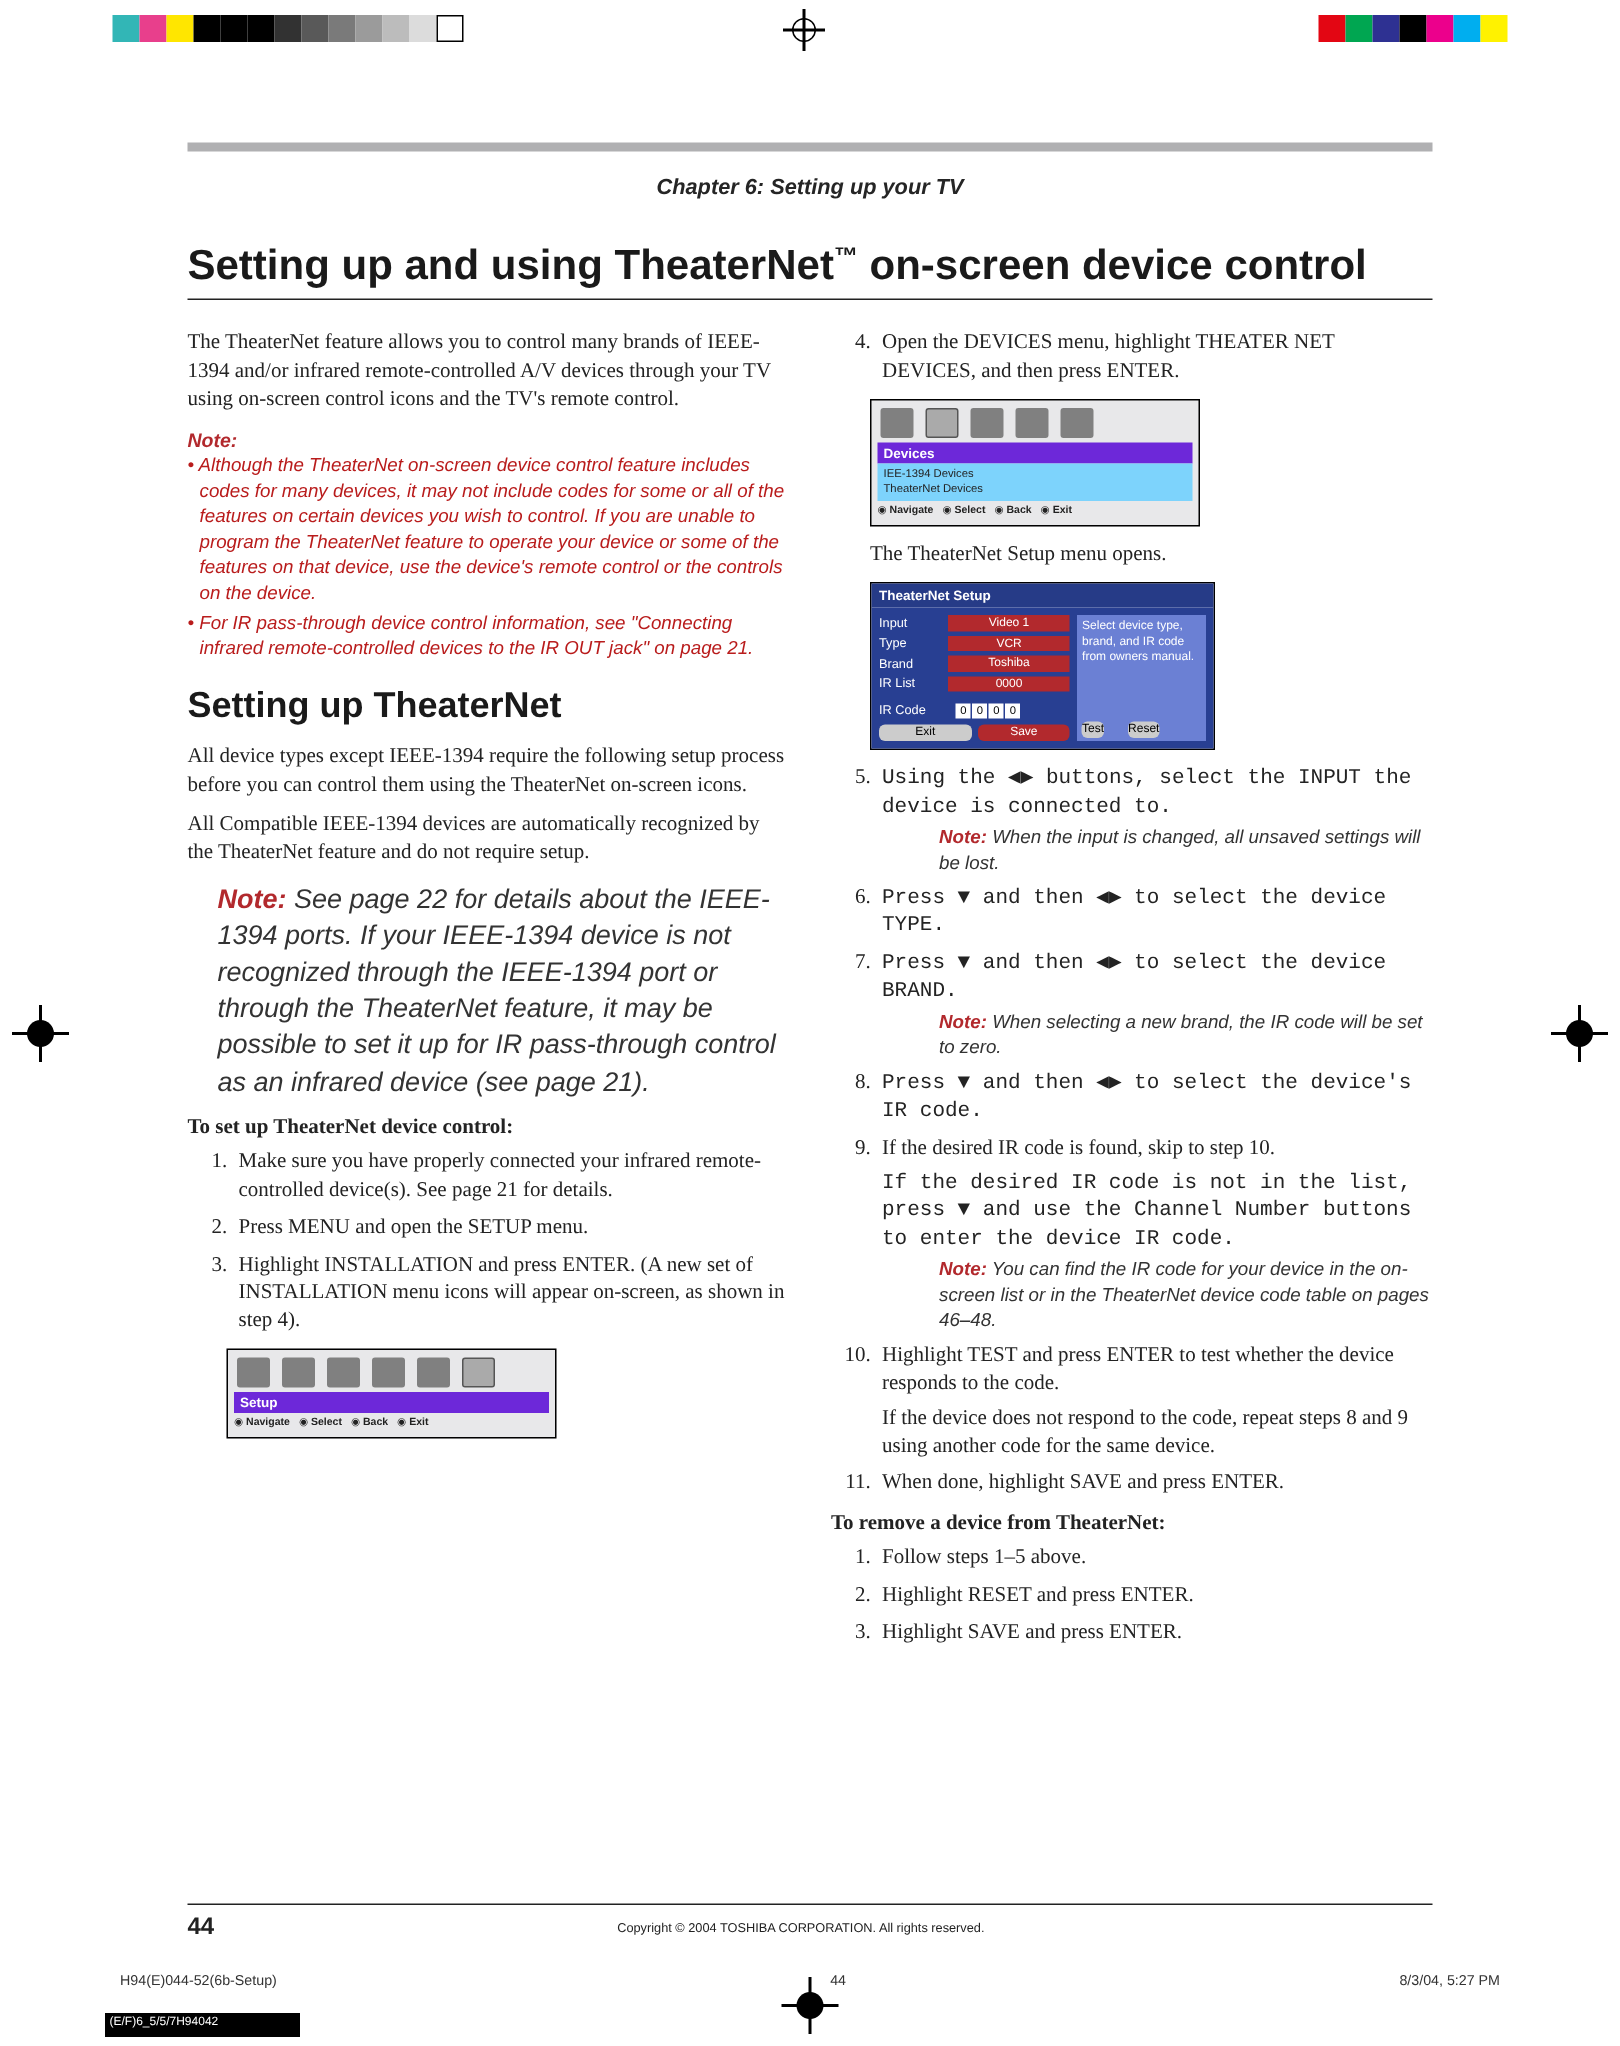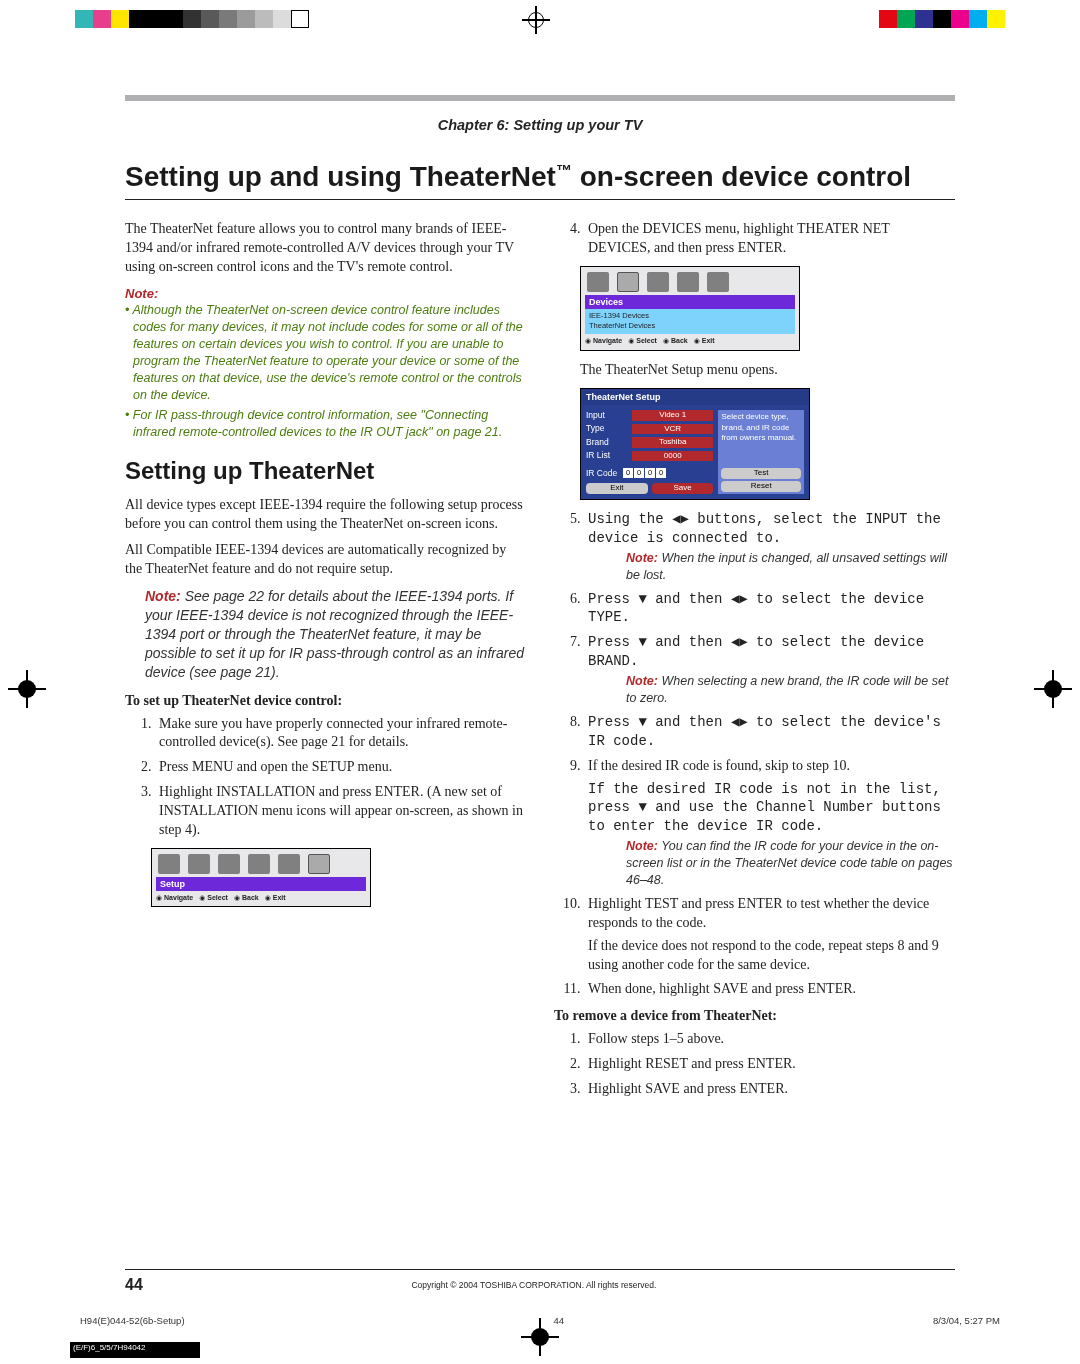--- a/index.html
+++ b/index.html
@@ -106,29 +106,29 @@
     font-style: italic;
     font-weight: bold;
     color: #b2292d;
     font-size: 13px;
   }
   .noteblock ul {
     list-style: none;
     font-style: italic;
     font-family: Arial, Helvetica, sans-serif;
     font-size: 12.5px;
-    color: #4d7c0f;
+    color: #b91c1c;
     margin-left: 0;
   }
   .noteblock ul li { text-indent: -8px; padding-left: 8px; margin-bottom: 4px; }
   .noteblock ul li::before { content: "• "; }
   .indentnote {
     font-family: Arial, Helvetica, sans-serif;
     font-style: italic;
-    font-size: 14px;
+    font-size: 18px;
     color: #333;
     margin-left: 20px;
     margin-bottom: 10px;
   }
   .indentnote .nhead {
     font-family: Arial, Helvetica, sans-serif;
     font-weight: bold;
     font-style: italic;
     color: #b2292d;
   }
@@ -217,21 +217,21 @@
   .setupblue .fields { font-size: 8.5px; flex: 1.6; }
   .setupblue .fields .row { display: flex; align-items: center; margin-bottom: 2px; }
   .setupblue .fields .row .lab { width: 46px; }
   .setupblue .fields .row .val { background:#b2292d; flex:1; text-align:center; padding:0 2px; font-size:8px; }
   .setupblue .sidebox {
     flex: 1; background:#6b80d4; color:#fff; font-size:8px; padding:2px 3px;
     display:flex; flex-direction:column; justify-content:space-between;
   }
   .setupblue .btnrow { display:flex; gap:4px; margin-top:4px; }
   .setupblue .btnrow .btn { flex:1; background:#ccc; color:#000; text-align:center; font-size:8px; border-radius:4px; padding:0 2px; }
-  .setupblue .ircode { display:flex; align-items:flex-start; font-size:8.5px; gap:6px; margin-top:6px;}
+  .setupblue .ircode { display:flex; align-items:flex-end; font-size:8.5px; gap:20px; margin-top:6px;}
   .setupblue .ircode .digits { display:flex; gap:1px; }
   .setupblue .ircode .digits span { background:#fff; color:#000; width:10px; text-align:center; font-size:7.5px; }
 
   .arrowsym { font-family: Liberation Mono, monospace; }
 
   
   .pgfooter {
     position: absolute;
     left: 0; right: 0; bottom: 0;
     border-top: 1px solid #222;
@@ -426,21 +426,21 @@
                   <span>0</span>
                 </span>
             </div>
             <div class="btnrow">
               <span class="btn">Exit</span>
               <span class="btn" style="background:#b2292d;color:#fff">Save</span>
             </div>
           </div>
           <div class="sidebox">
             <div>Select device type, brand, and IR code from owners manual.</div>
-            <div style="display:flex; flex-direction:column; gap:2px;">
+            <div style="display:flex; flex-direction:row; gap:16px;align-items:flex-end;">
               <span class="btn" style="background:#ccc;color:#000;text-align:center;border-radius:4px;font-size:8px;">Test</span>
               <span class="btn" style="background:#ccc;color:#000;text-align:center;border-radius:4px;font-size:8px;">Reset</span>
             </div>
           </div>
         </div>
       </div>
 
       <ol class="steps" start="5">
         <li>
           <span class="arrowsym">Using the ◀▶ buttons, select the INPUT the device is connected to.</span>

